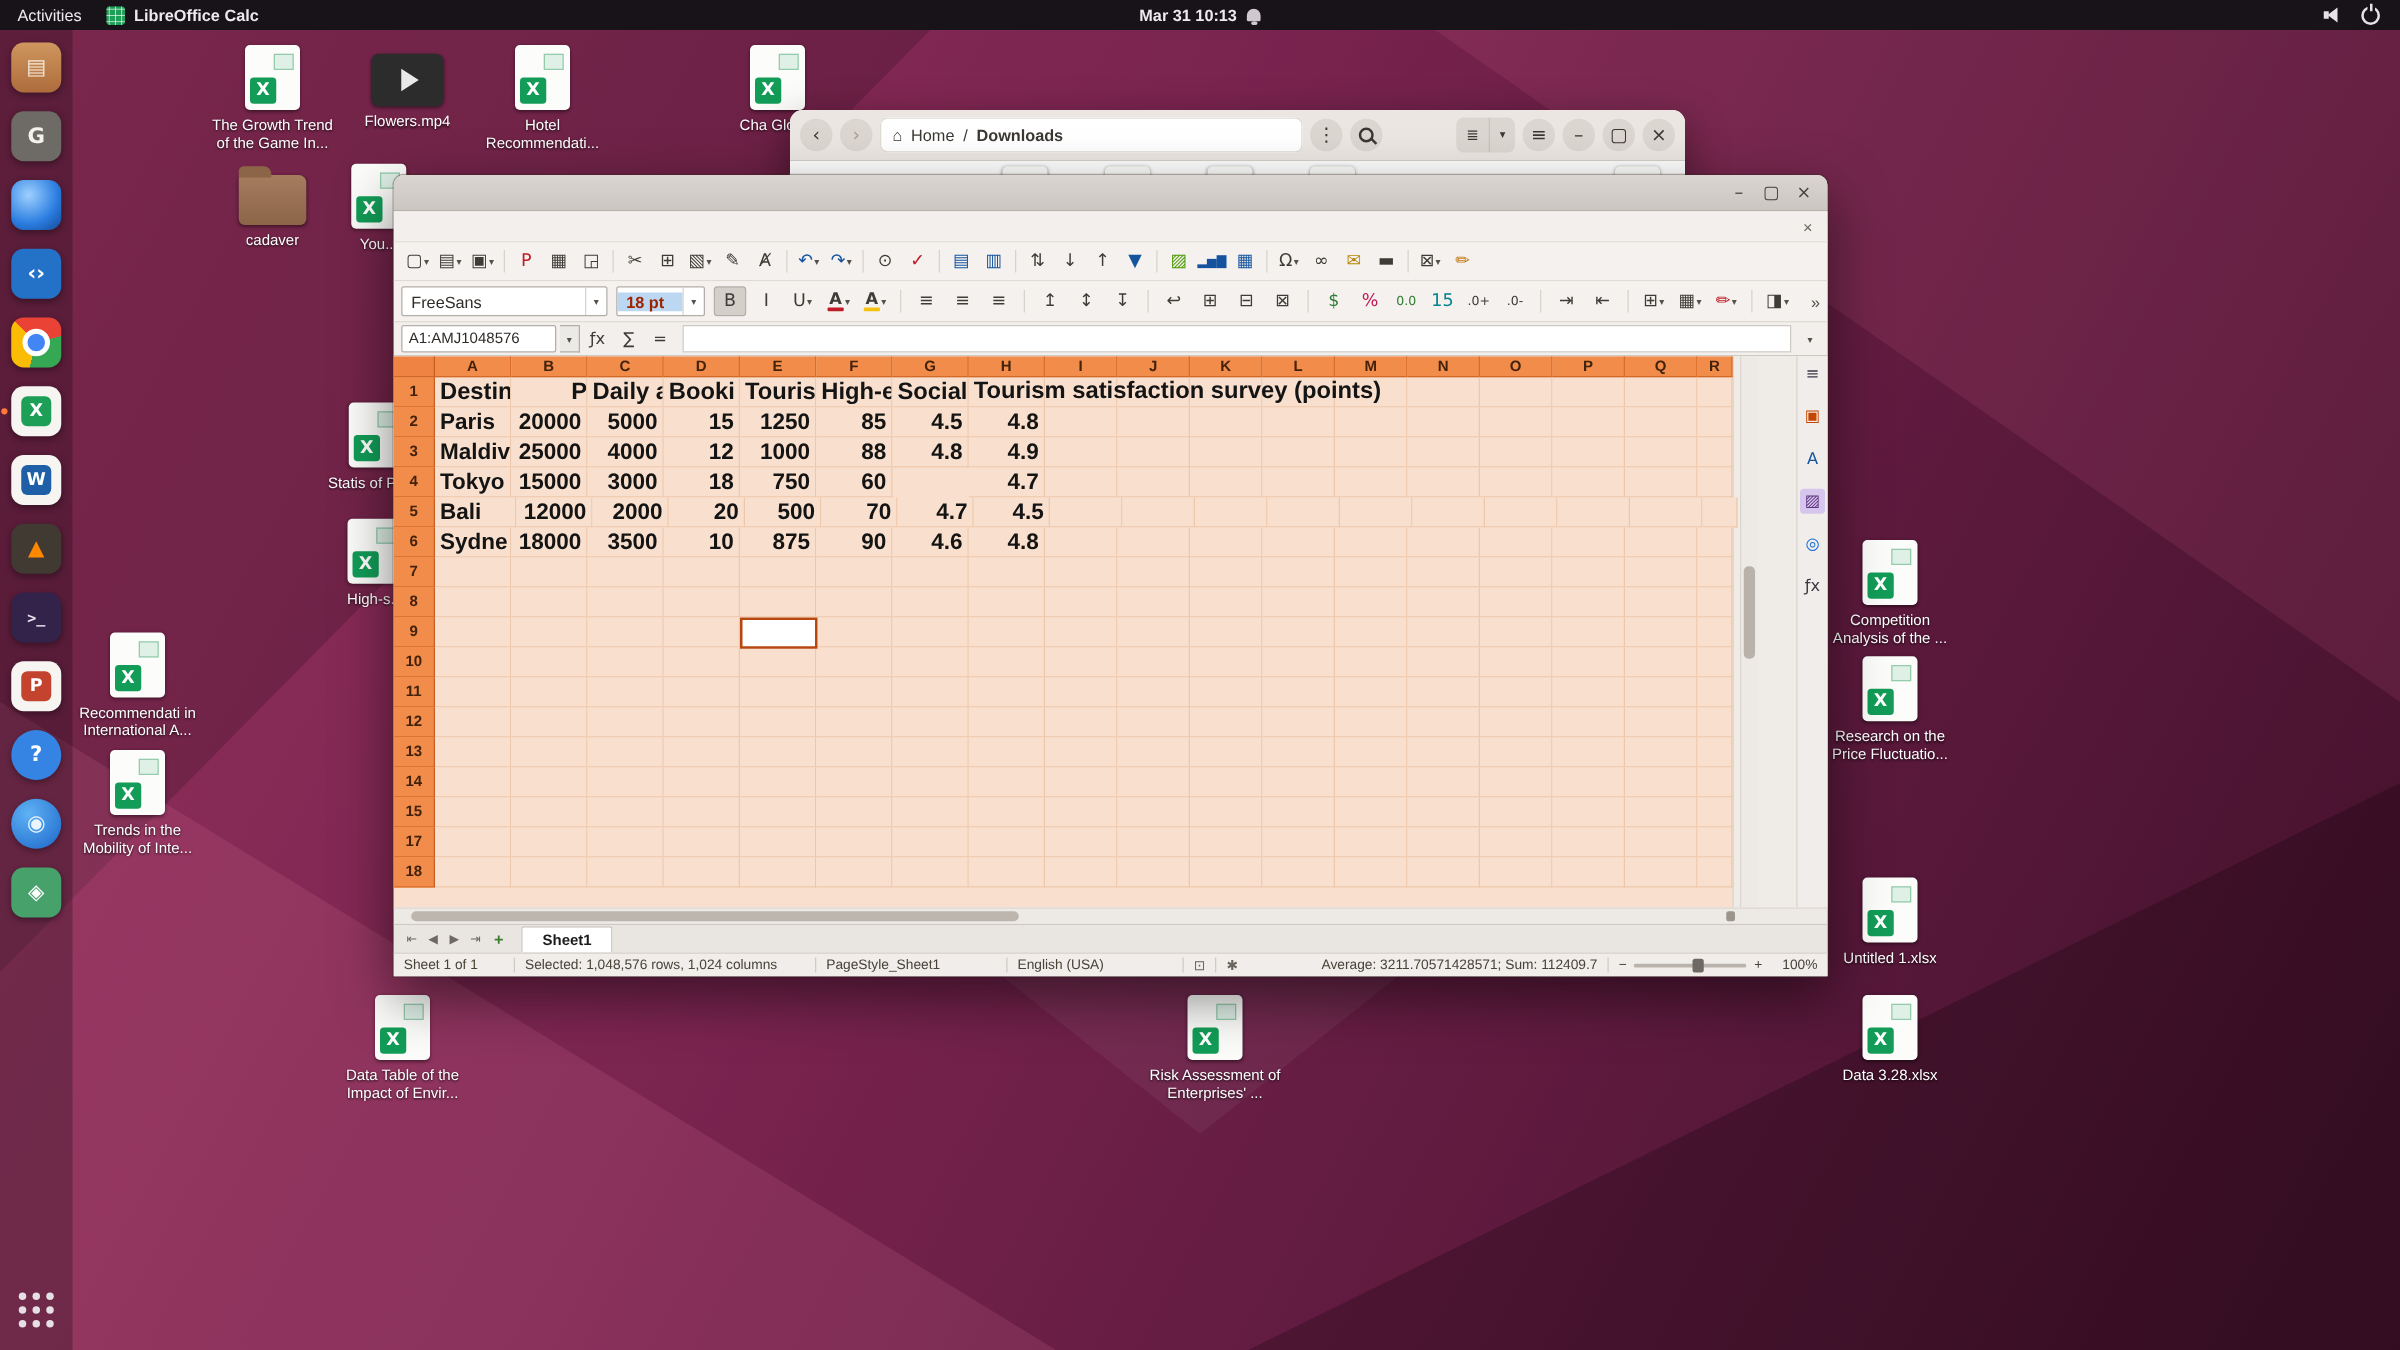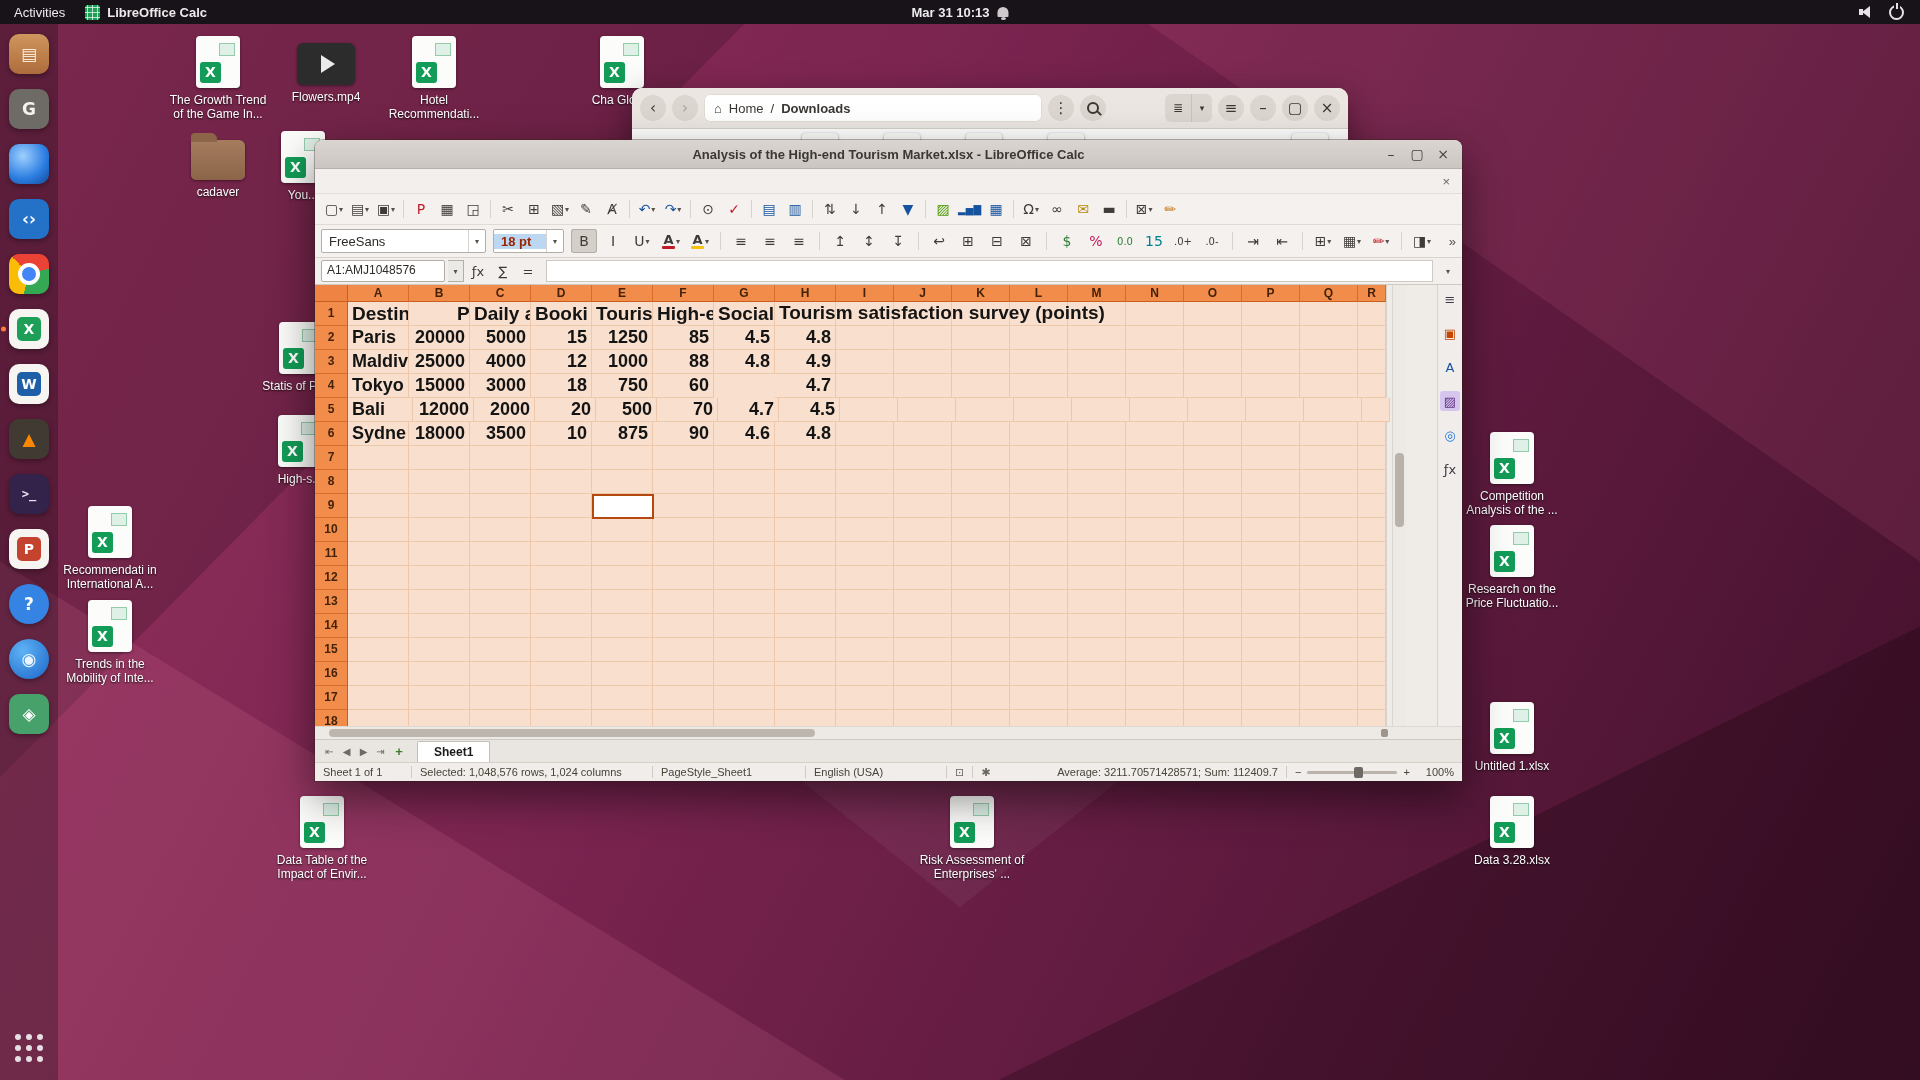--- a/index.html
+++ b/index.html
@@ -372,21 +372,20 @@
         <div class="ic-xlsx mini"></div>
       </div>
       <div class="fthumb" style="left: 660px;">
         <div class="ic-xlsx mini"></div>
       </div>
     </div>
 </div>
 
 <div id="calc-window">
   <div class="cw-titlebar">
-    <span class="cw-title">Analysis of the High-end Tourism Market.xlsx - LibreOffice Calc</span>
     <span class="cw-controls">
       <span class="wbtn">–</span>
       <span class="wbtn">▢</span>
       <span class="wbtn">×</span>
     </span>
   </div>
   <div class="cw-menubar">
     <span class="doc-close">×</span>
   </div>
   <div class="cw-toolbar" id="toolbar1">
@@ -954,41 +953,20 @@
           <div class="gc" style="width: 58px;"></div>
           <div class="gc" style="width: 58px;"></div>
           <div class="gc" style="width: 58px;"></div>
           <div class="gc" style="width: 58px;"></div>
           <div class="gc" style="width: 58px;"></div>
           <div class="gc" style="width: 58px;"></div>
           <div class="gc" style="width: 58px;"></div>
           <div class="gc" style="width: 28px;"></div>
         </div>
         <div class="grow">
-          <div class="grh">16</div>
-          <div class="gc" style="width: 61px;"></div>
-          <div class="gc" style="width: 61px;"></div>
-          <div class="gc" style="width: 61px;"></div>
-          <div class="gc" style="width: 61px;"></div>
-          <div class="gc" style="width: 61px;"></div>
-          <div class="gc" style="width: 61px;"></div>
-          <div class="gc" style="width: 61px;"></div>
-          <div class="gc" style="width: 61px;"></div>
-          <div class="gc" style="width: 58px;"></div>
-          <div class="gc" style="width: 58px;"></div>
-          <div class="gc" style="width: 58px;"></div>
-          <div class="gc" style="width: 58px;"></div>
-          <div class="gc" style="width: 58px;"></div>
-          <div class="gc" style="width: 58px;"></div>
-          <div class="gc" style="width: 58px;"></div>
-          <div class="gc" style="width: 58px;"></div>
-          <div class="gc" style="width: 58px;"></div>
-          <div class="gc" style="width: 28px;"></div>
-        </div>
-        <div class="grow">
           <div class="grh">17</div>
           <div class="gc" style="width: 61px;"></div>
           <div class="gc" style="width: 61px;"></div>
           <div class="gc" style="width: 61px;"></div>
           <div class="gc" style="width: 61px;"></div>
           <div class="gc" style="width: 61px;"></div>
           <div class="gc" style="width: 61px;"></div>
           <div class="gc" style="width: 61px;"></div>
           <div class="gc" style="width: 61px;"></div>
           <div class="gc" style="width: 58px;"></div>

